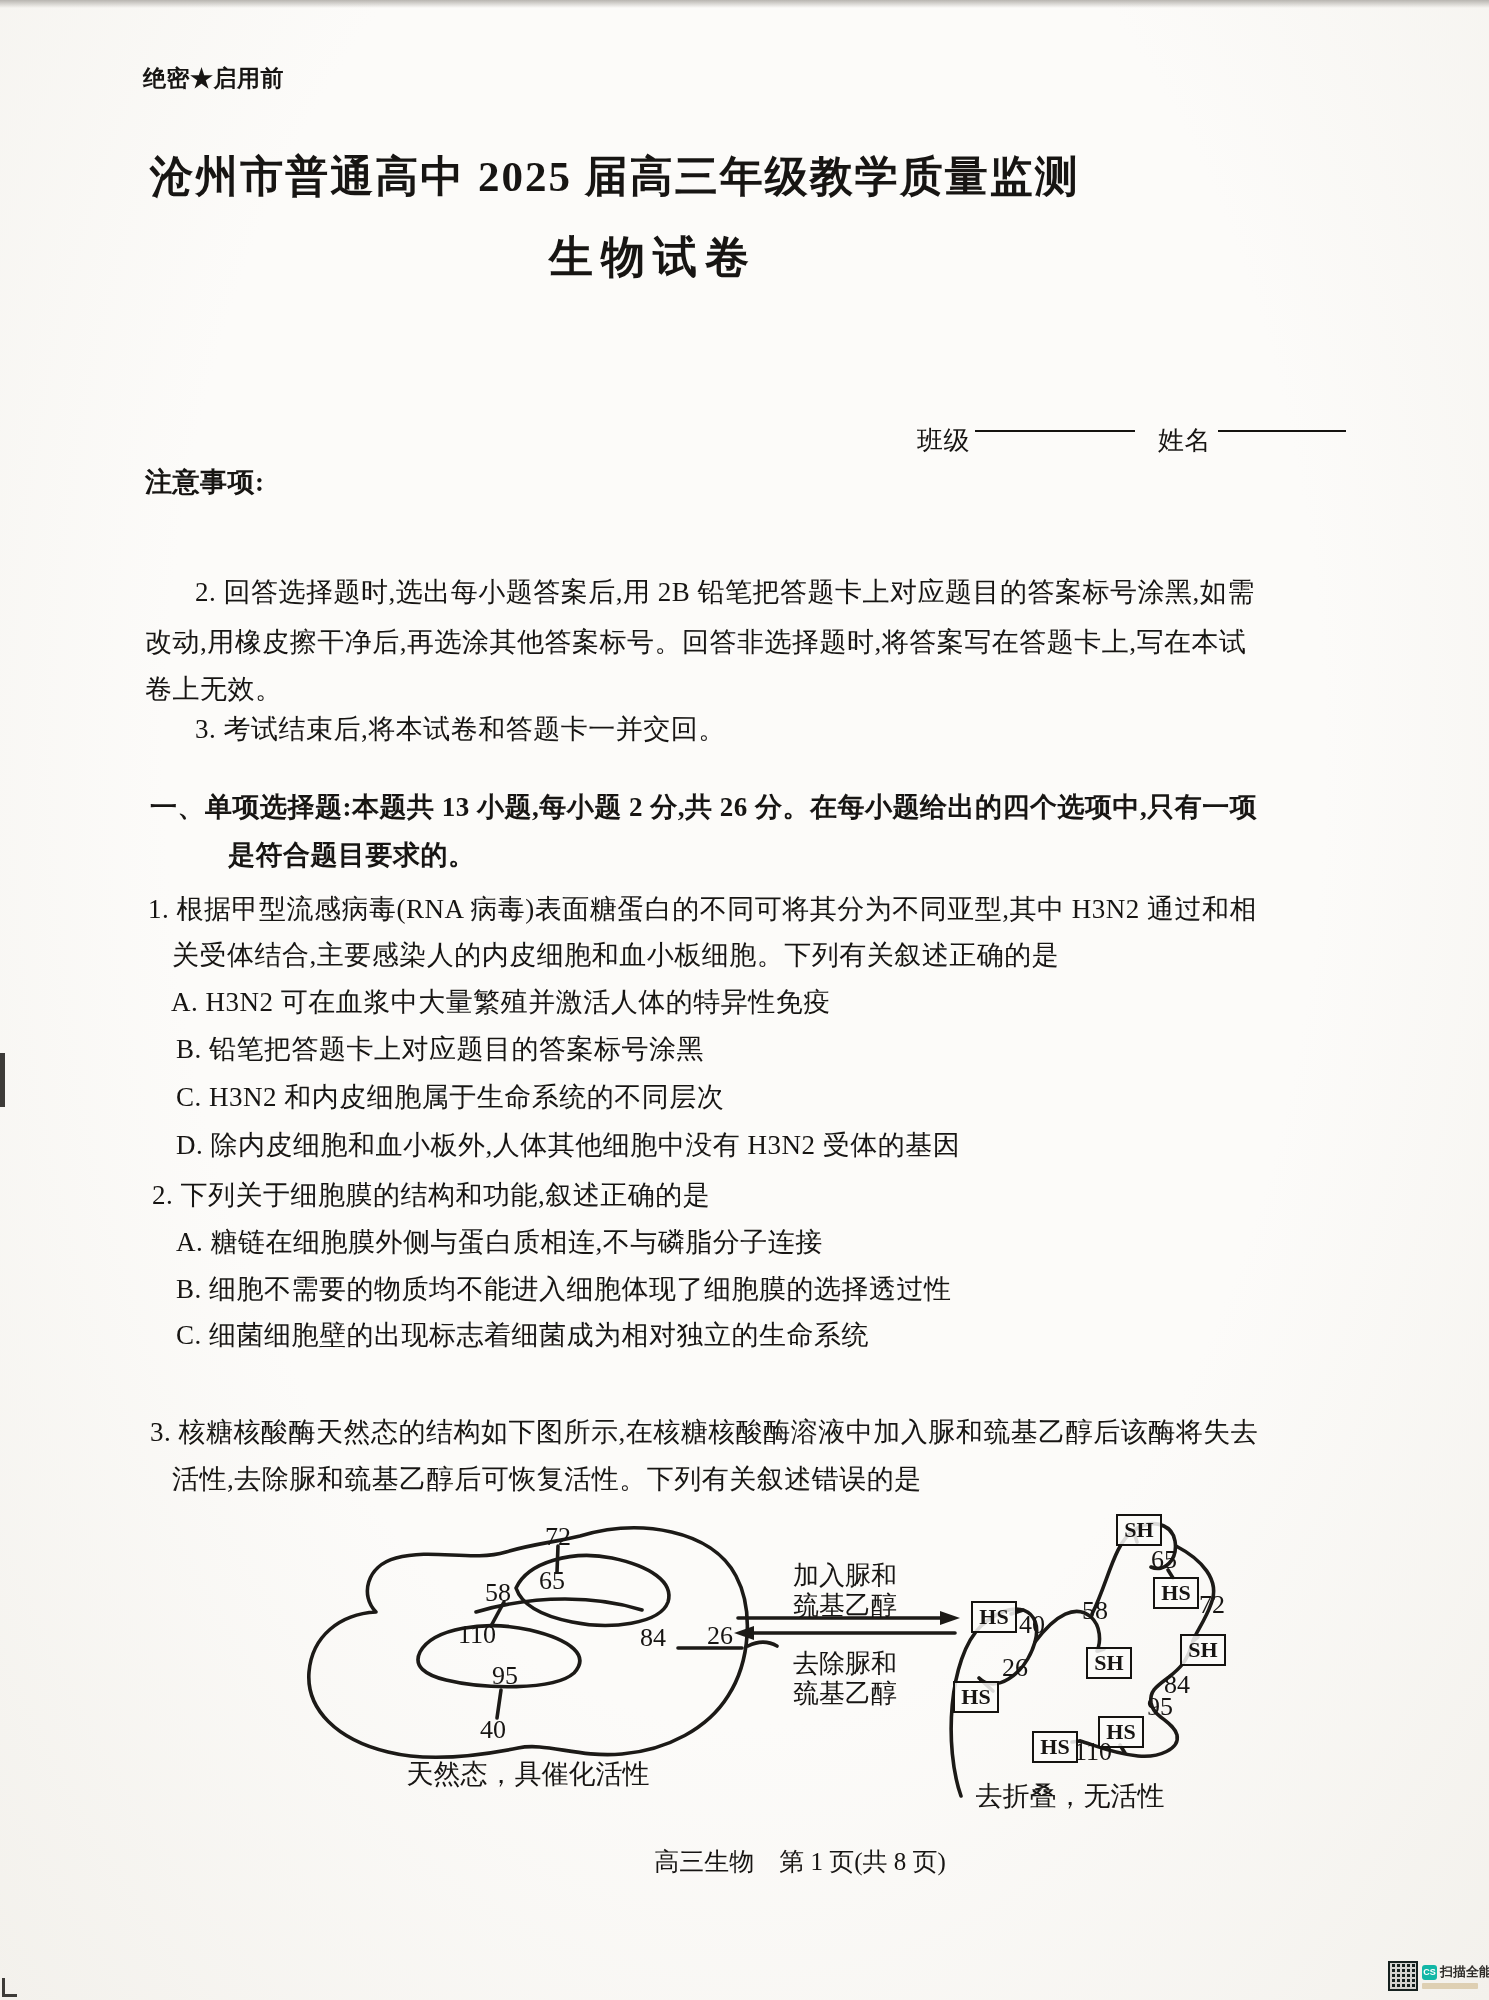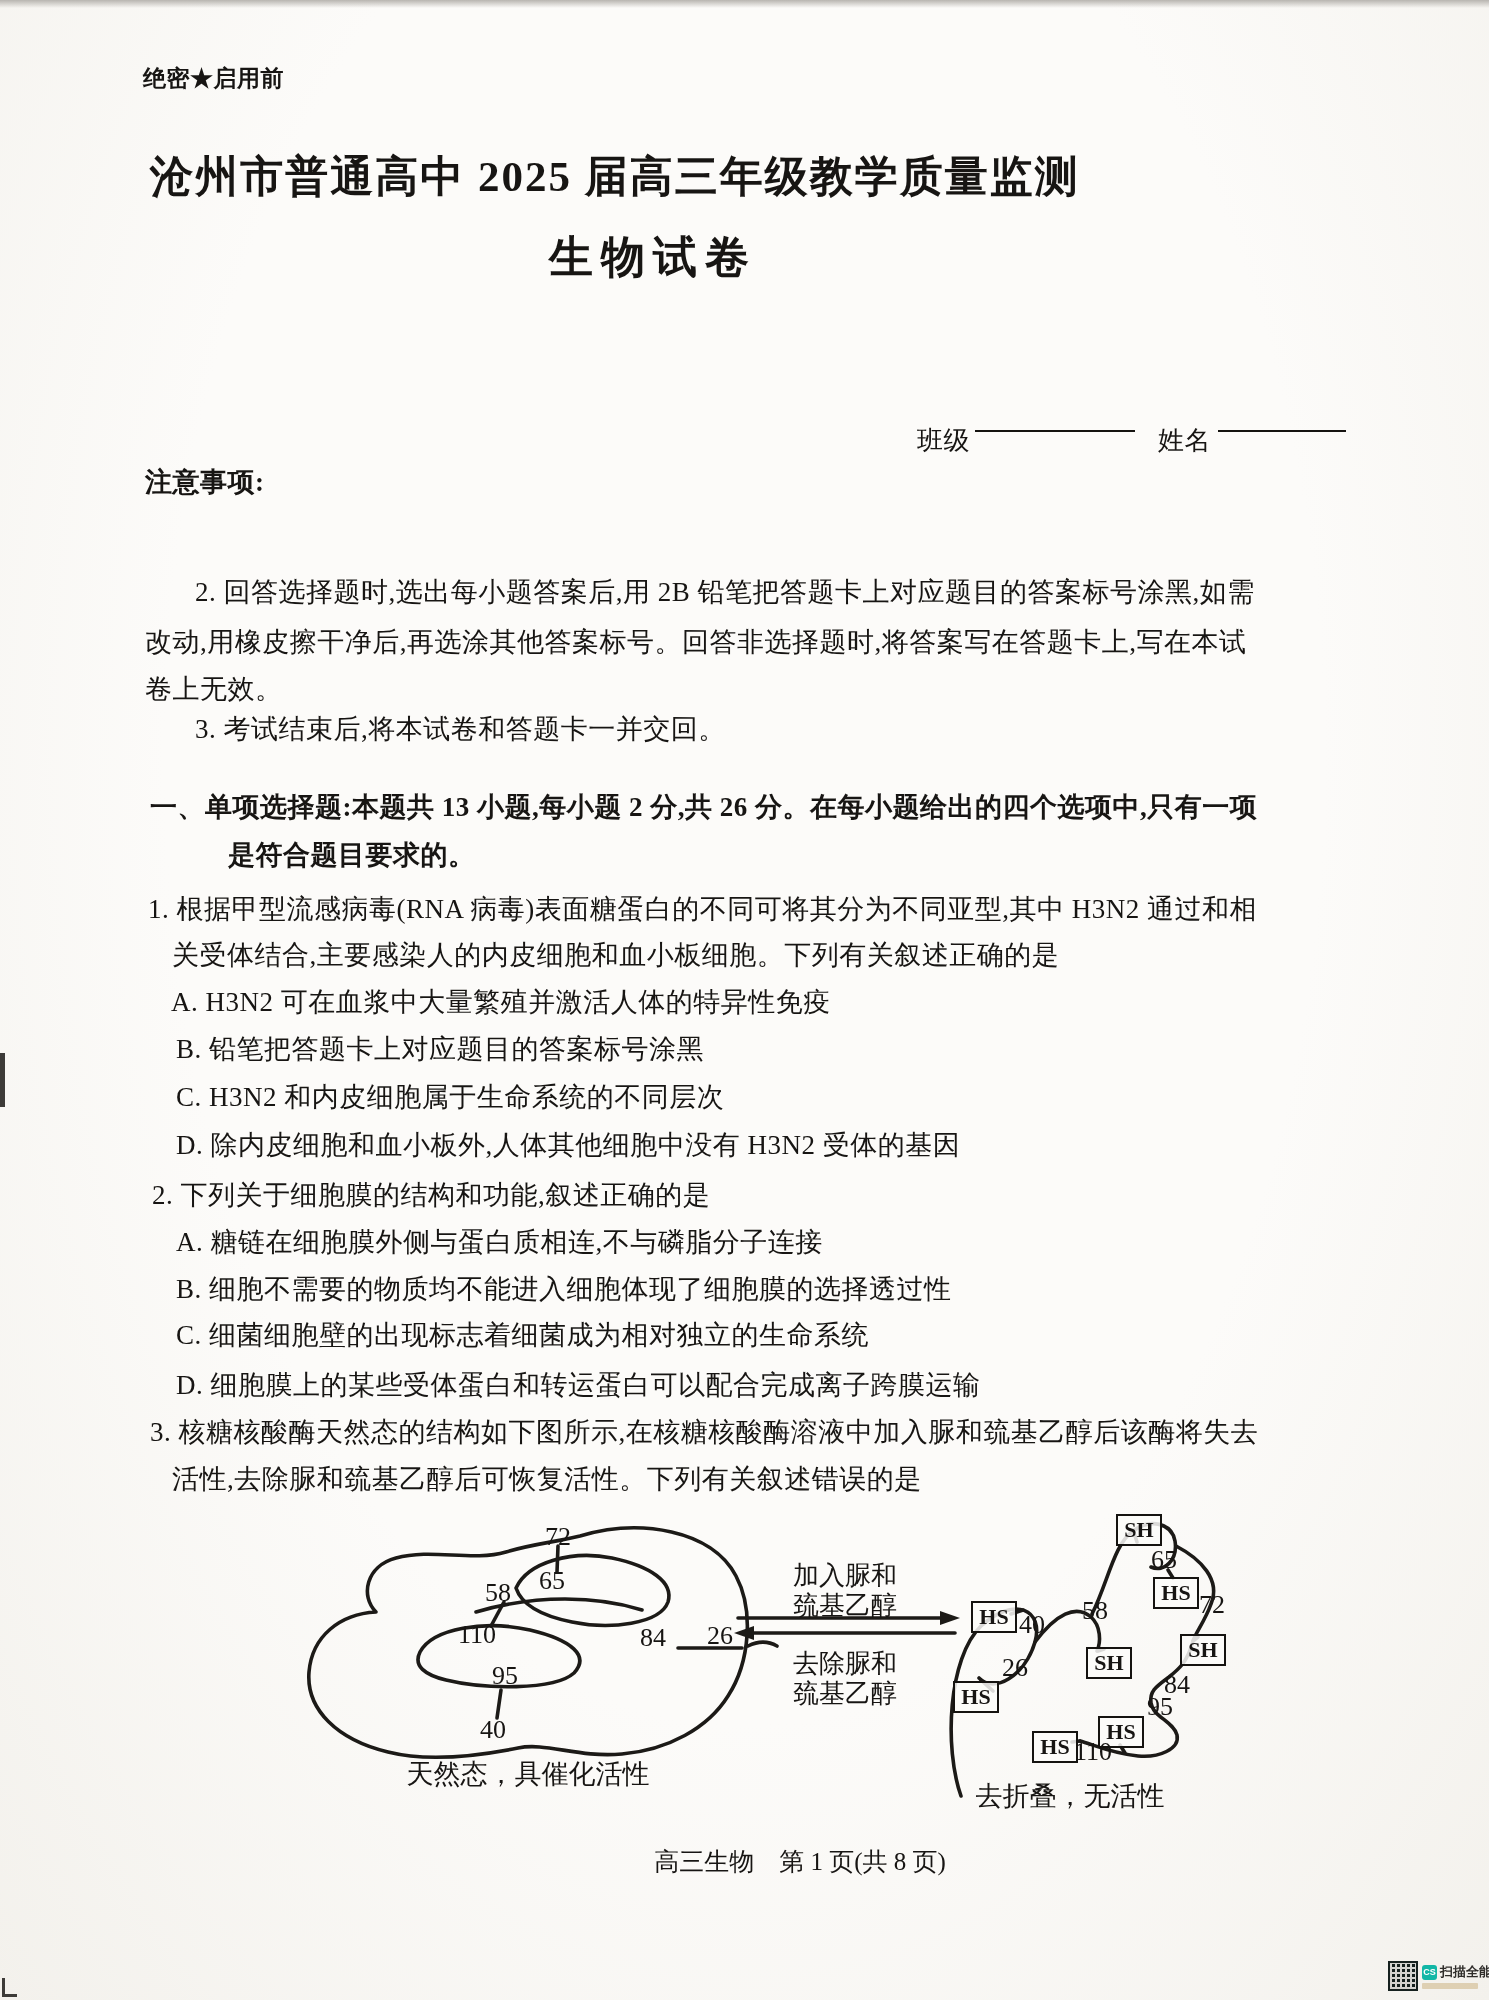--- a/index.html
+++ b/index.html
@@ -63,21 +63,20 @@
   <div class="line" style="left:172px;top:938px;">关受体结合,主要感染人的内皮细胞和血小板细胞。下列有关叙述正确的是</div>
   <div class="line" style="left:171px;top:985px;text-align:center;">A. H3N2 可在血浆中大量繁殖并激活人体的特异性免疫</div>
   <div class="line" style="left:176px;top:1032px;">B. 铅笔把答题卡上对应题目的答案标号涂黑</div>
   <div class="line" style="left:176px;top:1080px;">C. H3N2 和内皮细胞属于生命系统的不同层次</div>
   <div class="line" style="left:176px;top:1128px;">D. 除内皮细胞和血小板外,人体其他细胞中没有 H3N2 受体的基因</div>
 
   <div class="line" style="left:152px;top:1178px;">2. 下列关于细胞膜的结构和功能,叙述正确的是</div>
   <div class="line" style="left:176px;top:1225px;">A. 糖链在细胞膜外侧与蛋白质相连,不与磷脂分子连接</div>
   <div class="line" style="left:176px;top:1272px;">B. 细胞不需要的物质均不能进入细胞体现了细胞膜的选择透过性</div>
   <div class="line" style="left:176px;top:1318px;">C. 细菌细胞壁的出现标志着细菌成为相对独立的生命系统</div>
-  <div class="line" style="left:176px;top:1368px;">D. 细胞膜上的某些受体蛋白和转运蛋白可以配合完成离子跨膜运输</div>
 
   <div class="line" style="left:150px;top:1415px;">3. 核糖核酸酶天然态的结构如下图所示,在核糖核酸酶溶液中加入脲和巯基乙醇后该酶将失去</div>
   <div class="line" style="left:172px;top:1462px;">活性,去除脲和巯基乙醇后可恢复活性。下列有关叙述错误的是</div>
 
   <div style="position:absolute;left:280px;top:1490px;width:1060px;height:340px;">
     <svg class="diag" width="1060" height="340" viewBox="0 0 1060 340">
       <g stroke="#1c1a17" stroke-width="3.6" fill="none" stroke-linecap="round" stroke-linejoin="round">
 
         <path d="M 300,46 C 360,28 432,40 456,86 C 474,120 470,172 448,206 C 428,238 388,260 342,264 C 298,268 266,252 238,258 C 198,266 148,272 108,262 C 58,250 26,220 29,182 C 32,146 60,124 96,122 C 80,106 86,76 116,68 C 152,58 192,72 226,62 C 252,54 276,52 300,46 Z"></path>
         <path d="M 236,98 C 248,72 292,60 332,68 C 370,76 394,92 388,112 C 380,134 330,140 292,132 C 262,126 242,116 236,98 Z"></path>

